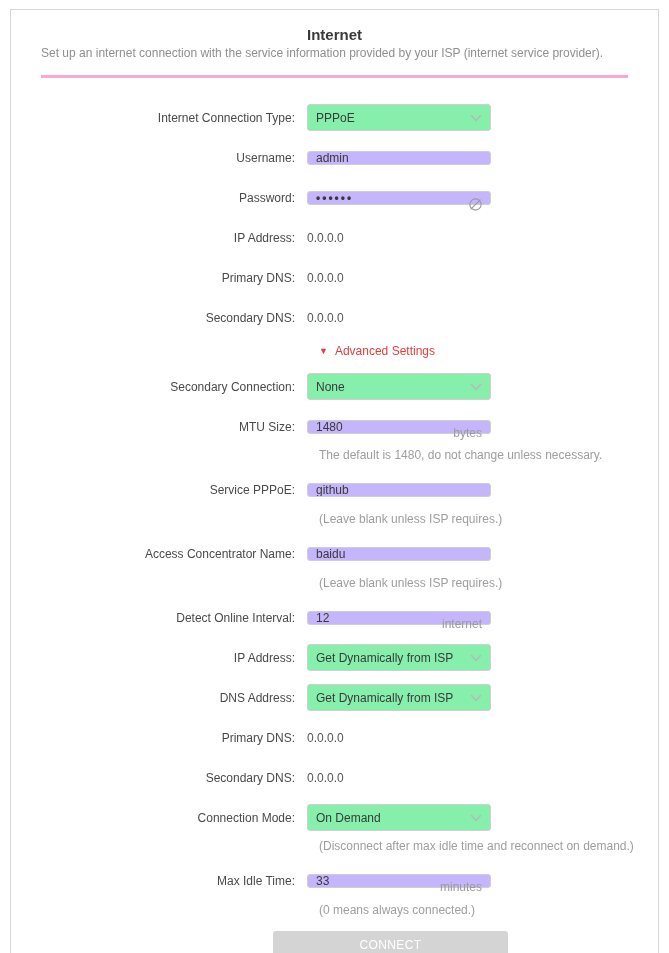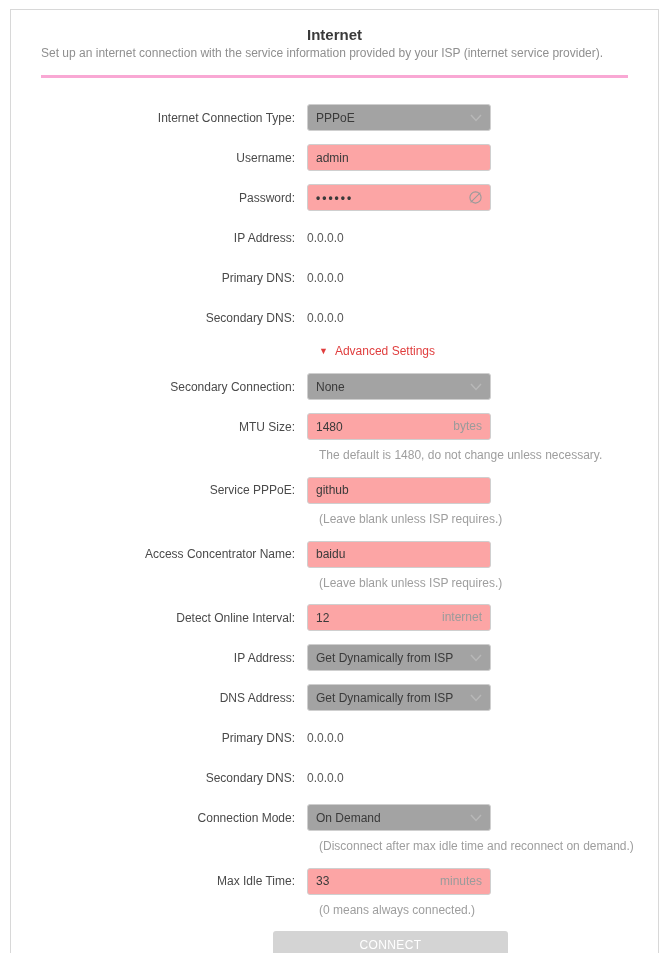--- a/index.html
+++ b/index.html
@@ -42,46 +42,46 @@
   .label {
     width: 296px;
     padding-right: 12px;
     text-align: right;
     color: #4a4a4a;
     flex-shrink: 0;
   }
   .control { width: 184px; position: relative; flex-shrink: 0; }
   .text-input {
     width: 100%;
-    height: 27px;
+    height: 14px;
     border: 1px solid #cfcfcf;
     border-radius: 3px;
     padding: 0 8px;
     font-family: "Liberation Sans", sans-serif;
     font-size: 12px;
     color: #3a3a3a;
     outline: none;
-    background: #fca5a5;
+    background: #c4b5fd;
   }
   .text-input.with-unit { padding-right: 52px; }
   .text-input.password { letter-spacing: 2px; font-weight: bold; padding-right: 28px; }
   .unit {
     position: absolute;
     right: 9px;
     top: 0;
     line-height: 27px;
     color: #9b9b9b;
     pointer-events: none;
   }
   .select {
     width: 100%;
     height: 27px;
     border: 1px solid #cfcfcf;
     border-radius: 3px;
-    background: #a3a3a3;
+    background: #86efac;
     display: flex;
     align-items: center;
     padding: 0 26px 0 8px;
     color: #3a3a3a;
     cursor: pointer;
   }
   .select .chevron {
     position: absolute;
     right: 9px;
     top: 10px;

